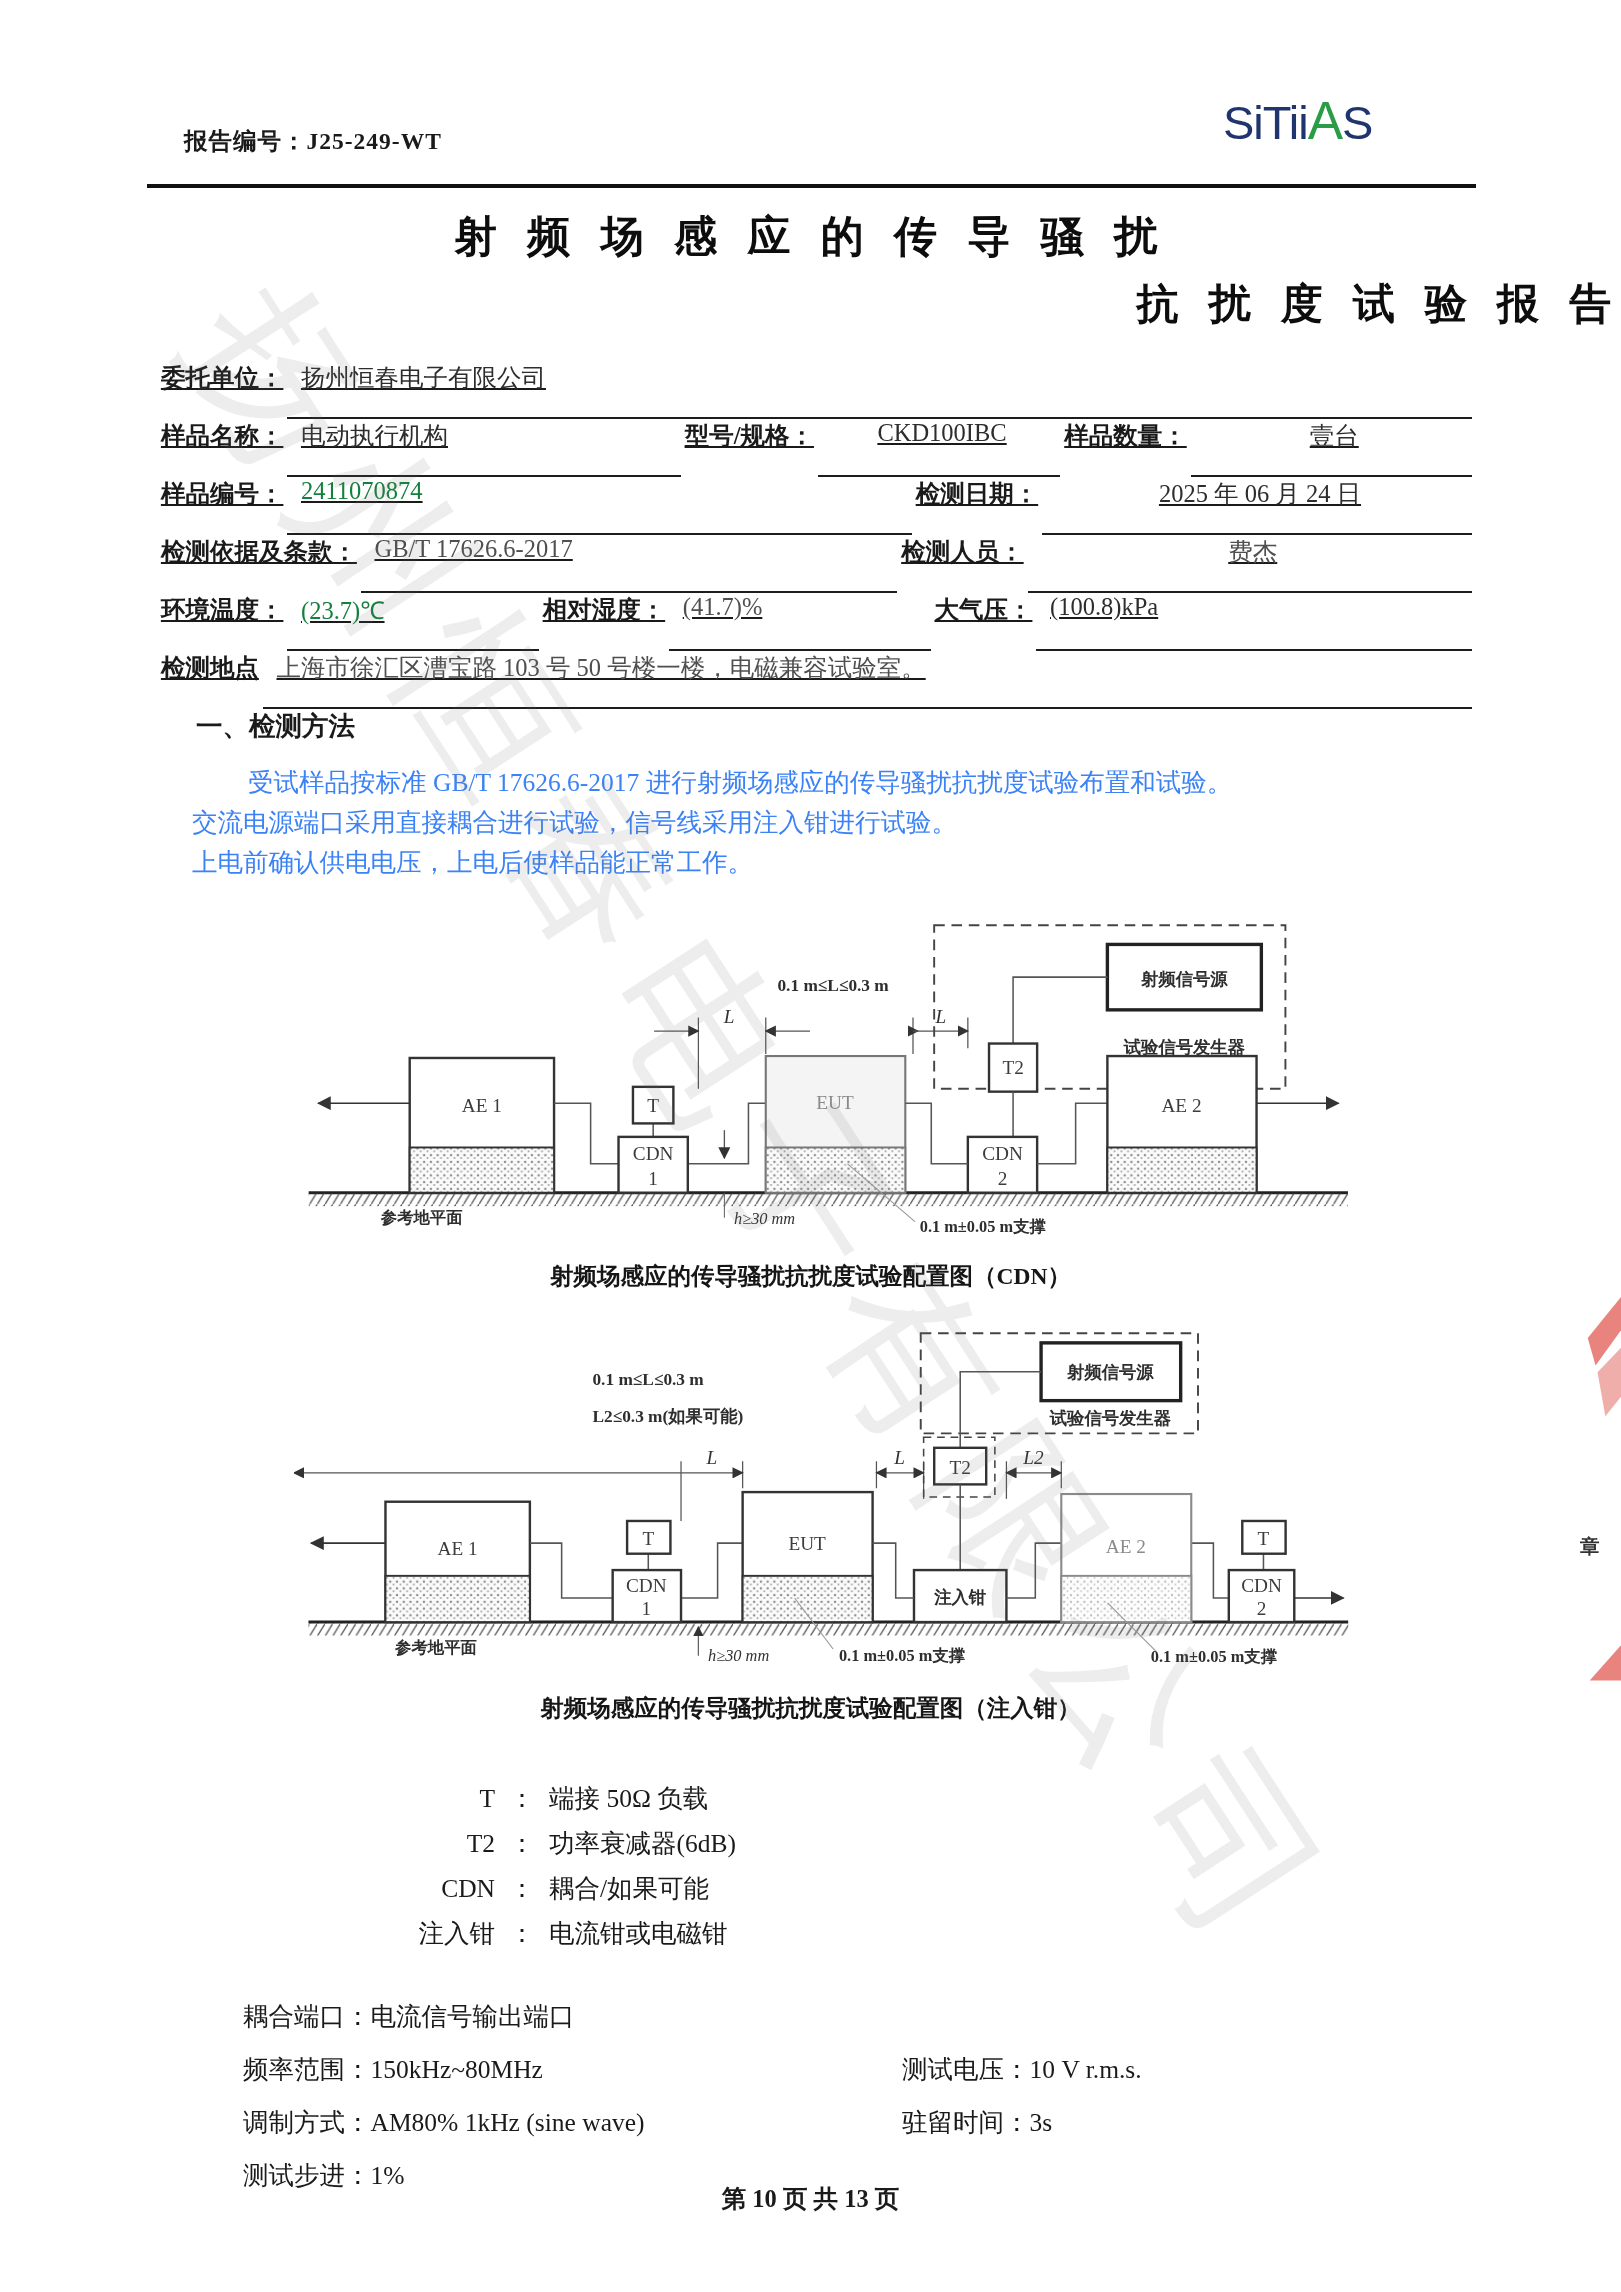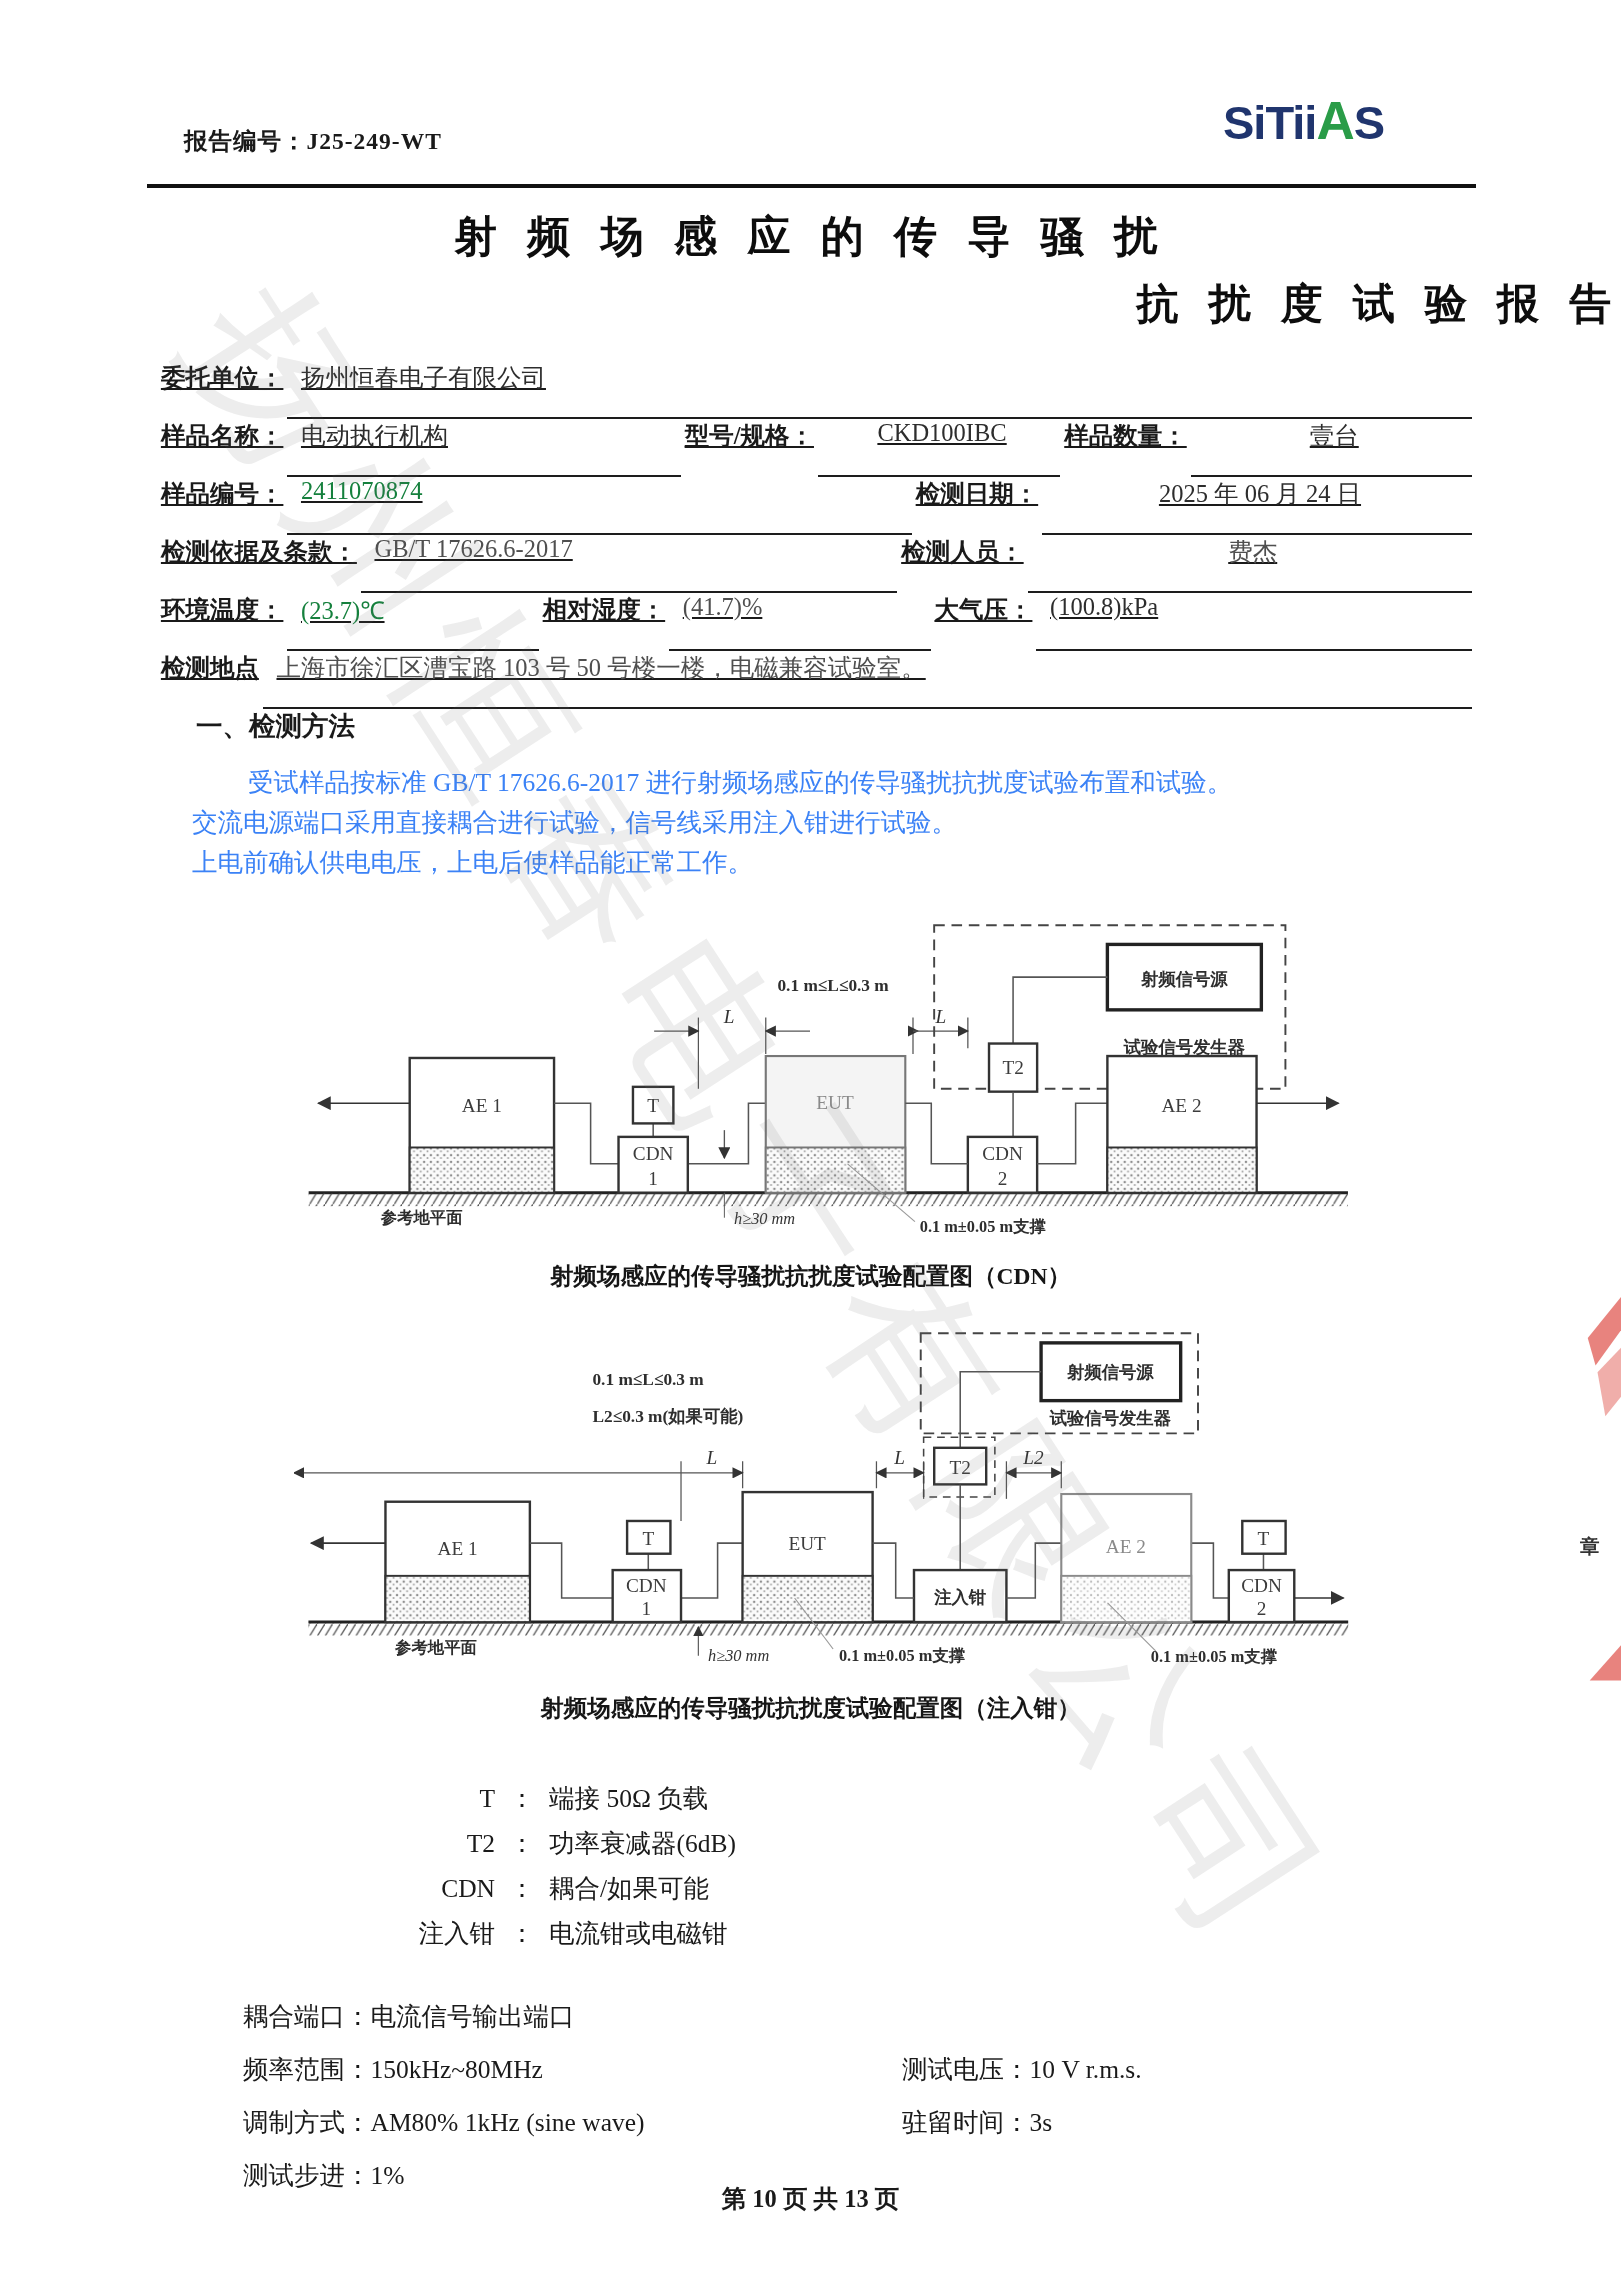--- a/index.html
+++ b/index.html
@@ -2,21 +2,21 @@
 <html><head>
 <meta charset="utf-8">
 <style>
   html,body { margin:0; padding:0; background:#ffffff; }
   .page {
     position:relative; width:1621px; height:2293px; background:#ffffff;
     font-family:"Liberation Serif", serif; color:#1a1a1a; overflow:hidden;
   }
   
   .report-no { position:absolute; left:184px; top:125px; font-size:23.5px; font-weight:bold; letter-spacing:1px; }
-  .logo { position:absolute; left:1223px; top:90px; font-family:"Liberation Sans", sans-serif; font-size:47px; font-weight:700; letter-spacing:-1px; }
+  .logo { position:absolute; left:1223px; top:90px; font-family:"Liberation Sans", sans-serif; font-size:47px; font-weight:400; letter-spacing:-1px; }
   .logo .blue { color:#20356e; }
   .logo .green { color:#2a9c48; font-size:53px; }
   .hdr-rule { position:absolute; left:147px; top:184px; width:1329px; height:3.9px; background:#111; }
   
   .title1 { position:absolute; left:0; top:208px; width:100%; text-align:center; font-size:43px; font-weight:bold; letter-spacing:9.8px; color:#0d0d0d; }
   .title2 { position:absolute; left:0; top:276px; width:100%; text-align:right; font-size:42px; font-weight:bold; letter-spacing:9.8px; color:#0d0d0d; }
   
   .form { position:absolute; left:157px; top:361px; width:1315px; font-size:24.5px; }
   .frow { display:flex; height:58px;text-decoration:underline; }
   .flabel { font-weight:bold; white-space:nowrap; padding:0 3.9px 5.9px 3.9px; }

